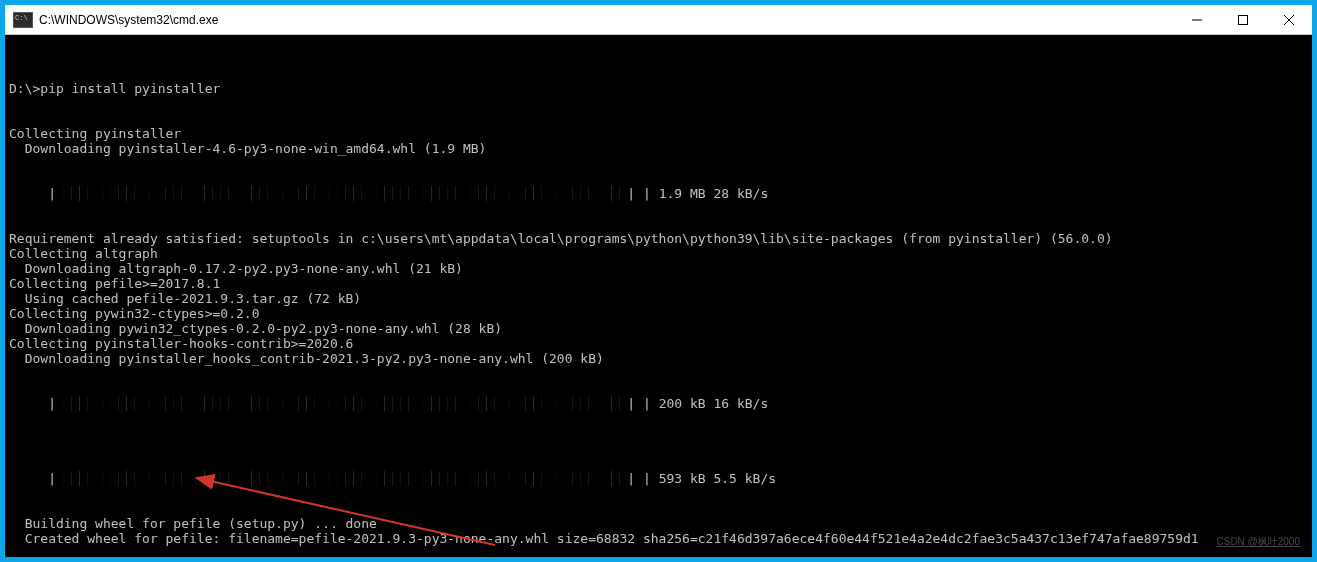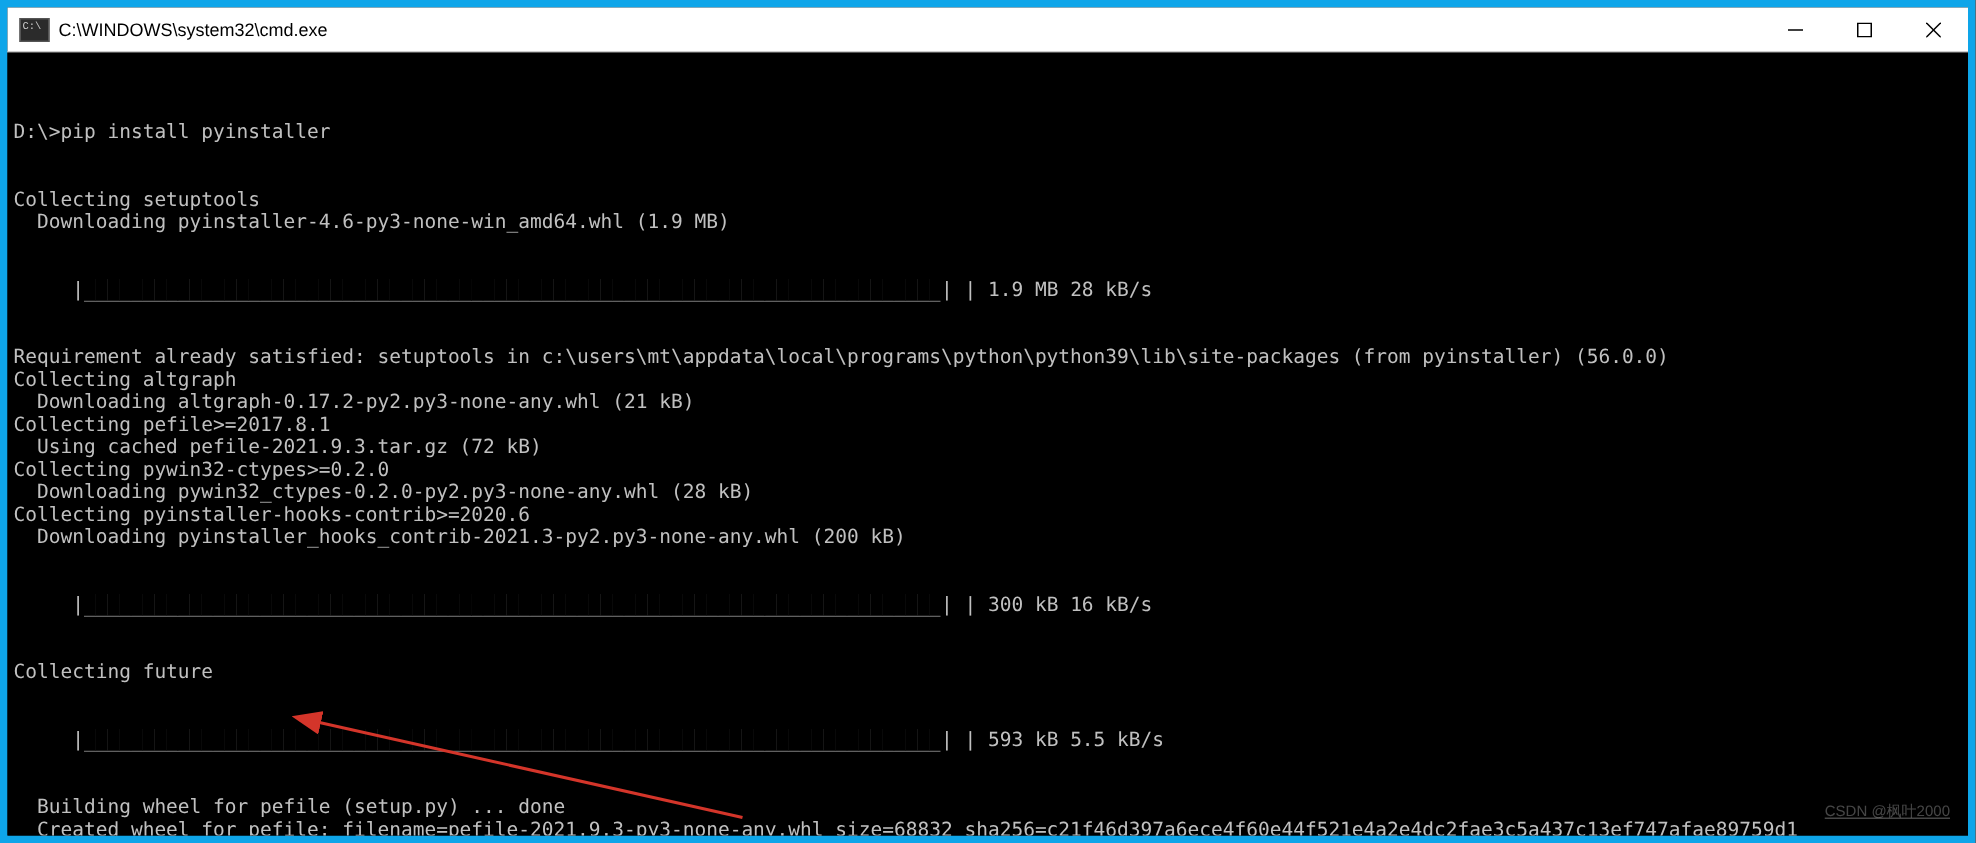--- a/index.html
+++ b/index.html
@@ -40,25 +40,25 @@
         <svg viewBox="0 0 10 10">
             <line x1="0" y1="0" x2="10" y2="10" stroke="#000" stroke-width="1"></line>
             <line x1="10" y1="0" x2="0" y2="10" stroke="#000" stroke-width="1"></line>
           </svg>
       </div>
     </div>
   </div>
 
   <div class="terminal">
     <div class="line">D:\&gt;pip install pyinstaller</div>
-    <div id="block1"><div class="line">Collecting setuptools</div><div class="line">  Downloading pyinstaller-4.6-py3-none-win_amd64.whl (1.9 MB)</div></div>
+    <div id="block1"><div class="line">Collecting pyinstaller</div><div class="line">  Downloading pyinstaller-4.6-py3-none-win_amd64.whl (1.9 MB)</div></div>
     <div class="line"><span>     |</span><span class="bar-fill">█████████████████████████████████████████████████████████████████████████</span><span>|</span><span> | 1.9 MB 28 kB/s</span></div>
     <div id="block2"><div class="line">Requirement already satisfied: setuptools in c:\users\mt\appdata\local\programs\python\python39\lib\site-packages (from pyinstaller) (56.0.0)</div><div class="line">Collecting altgraph</div><div class="line">  Downloading altgraph-0.17.2-py2.py3-none-any.whl (21 kB)</div><div class="line">Collecting pefile&gt;=2017.8.1</div><div class="line">  Using cached pefile-2021.9.3.tar.gz (72 kB)</div><div class="line">Collecting pywin32-ctypes&gt;=0.2.0</div><div class="line">  Downloading pywin32_ctypes-0.2.0-py2.py3-none-any.whl (28 kB)</div><div class="line">Collecting pyinstaller-hooks-contrib&gt;=2020.6</div><div class="line">  Downloading pyinstaller_hooks_contrib-2021.3-py2.py3-none-any.whl (200 kB)</div></div>
-    <div class="line"><span>     |</span><span class="bar-fill">█████████████████████████████████████████████████████████████████████████</span><span>|</span><span> | 300 kB 16 kB/s</span></div>
-    <div id="block3"><div class="line">Collecting future</div></div>
+    <div class="line"><span>     |</span><span class="bar-fill">█████████████████████████████████████████████████████████████████████████</span><span>|</span><span> | 200 kB 16 kB/s</span></div>
+    <div id="block3"></div>
     <div class="line"><span>     |</span><span class="bar-fill">█████████████████████████████████████████████████████████████████████████</span><span>|</span><span> | 593 kB 5.5 kB/s</span></div>
     <div id="block4"><div class="line">  Building wheel for pefile (setup.py) ... done</div><div class="line">  Created wheel for pefile: filename=pefile-2021.9.3-py3-none-any.whl size=68832 sha256=c21f46d397a6ece4f60e44f521e4a2e4dc2fae3c5a437c13ef747afae89759d1</div></div>
     
     
     
     
 
     <svg class="arrow-svg" style="left:0;top:0;" width="1317" height="532">
       <defs>
         <marker id="ah" markerWidth="10" markerHeight="8" refX="2" refY="4" orient="auto">

